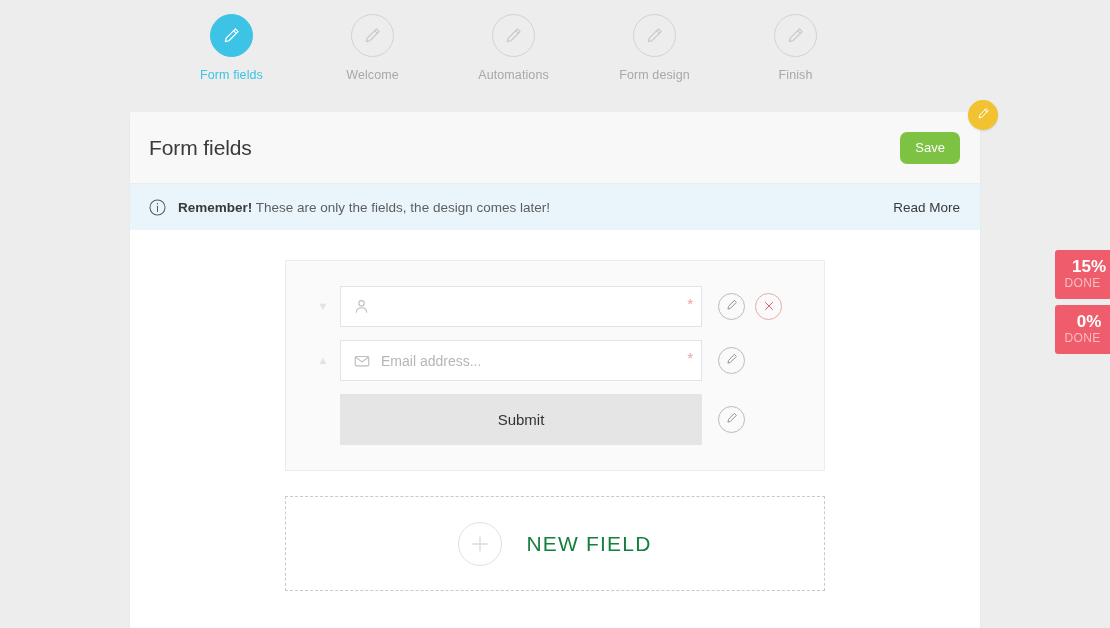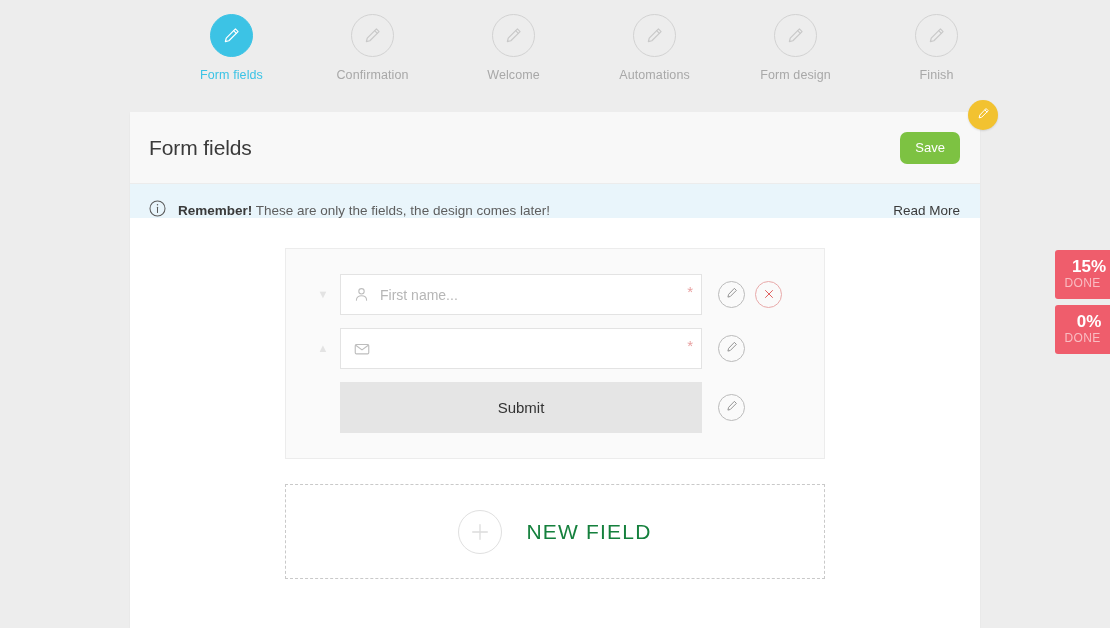--- a/index.html
+++ b/index.html
@@ -117,24 +117,24 @@
     background: #f2c230;
     display: flex;
     align-items: center;
     justify-content: center;
     cursor: pointer;
     box-shadow: 0 1px 2px rgba(0,0,0,.12);
   }
 
   
   .info-banner {
-    height: 34px;
+    height: 46px;
     background: #e9f5fb;
     display: flex;
-    align-items: flex-end;
+    align-items: center;
     padding: 0 20px 0 18px;
   }
   .info-icon {
     flex: 0 0 auto;
     margin-right: 11px;
     display: flex;
     align-items: center;
   }
   .info-text {
     font-size: 13.5px;
@@ -324,31 +324,20 @@
       <span>
         <svg width="21" height="21" viewBox="0 0 24 24" fill="none" stroke="#ffffff" stroke-width="1.4" stroke-linecap="round" stroke-linejoin="round">
           <path d="M16.5 4.5l3 3L9 18l-4 1 1-4z"></path>
             <path d="M14.5 6.5l3 3"></path>
         </svg>
       </span>
     </div>
     <div class="step-label">Form fields</div>
   </div>
 
-  <div class="step">
-    <div class="step-circle">
-      <span>
-        <svg width="21" height="21" viewBox="0 0 24 24" fill="none" stroke="#c9c9c9" stroke-width="1.4" stroke-linecap="round" stroke-linejoin="round">
-          <path d="M16.5 4.5l3 3L9 18l-4 1 1-4z"></path>
-            <path d="M14.5 6.5l3 3"></path>
-        </svg>
-      </span>
-    </div>
-    <div class="step-label">Confirmation</div>
-  </div>
 
   <div class="step">
     <div class="step-circle">
       <span>
         <svg width="21" height="21" viewBox="0 0 24 24" fill="none" stroke="#c9c9c9" stroke-width="1.4" stroke-linecap="round" stroke-linejoin="round">
           <path d="M16.5 4.5l3 3L9 18l-4 1 1-4z"></path>
             <path d="M14.5 6.5l3 3"></path>
         </svg>
       </span>
     </div>
@@ -429,21 +418,20 @@
 
       <div class="field-row">
         <div class="reorder-arrow">▼</div>
         <div class="input-wrap">
           <span class="input-icon">
             <svg width="17" height="17" viewBox="0 0 24 24" fill="none" stroke="#bdbdbd" stroke-width="1.5" stroke-linecap="round" stroke-linejoin="round">
               <circle cx="12" cy="7.5" r="3.8"></circle>
               <path d="M4.8 20c0-4 3.2-6.3 7.2-6.3s7.2 2.3 7.2 6.3"></path>
             </svg>
           </span>
-          <span class="input-placeholder">First name...</span>
           <span class="required-star">*</span>
         </div>
         <div class="row-actions">
           <div class="icon-btn">
             <span>
               <svg width="14" height="14" viewBox="0 0 24 24" fill="none" stroke="#8c8c8c" stroke-width="1.6" stroke-linecap="round" stroke-linejoin="round">
                 <path d="M16.5 4.5l3 3L9 18l-4 1 1-4z"></path>
               </svg>
             </span>
           </div>
@@ -460,20 +448,21 @@
 
       <div class="field-row">
         <div class="reorder-arrow">▲</div>
         <div class="input-wrap">
           <span class="input-icon">
             <svg width="18" height="18" viewBox="0 0 24 24" fill="none" stroke="#bdbdbd" stroke-width="1.5" stroke-linecap="round" stroke-linejoin="round">
               <rect x="3" y="6" width="18" height="12.5" rx="1.5"></rect>
               <path d="M3.6 7l8.4 6.2L20.4 7"></path>
             </svg>
           </span>
+          <span class="input-placeholder">Email address...</span>
           <span class="required-star">*</span>
         </div>
         <div class="row-actions">
           <div class="icon-btn">
             <span>
               <svg width="14" height="14" viewBox="0 0 24 24" fill="none" stroke="#8c8c8c" stroke-width="1.6" stroke-linecap="round" stroke-linejoin="round">
                 <path d="M16.5 4.5l3 3L9 18l-4 1 1-4z"></path>
               </svg>
             </span>
           </div>

